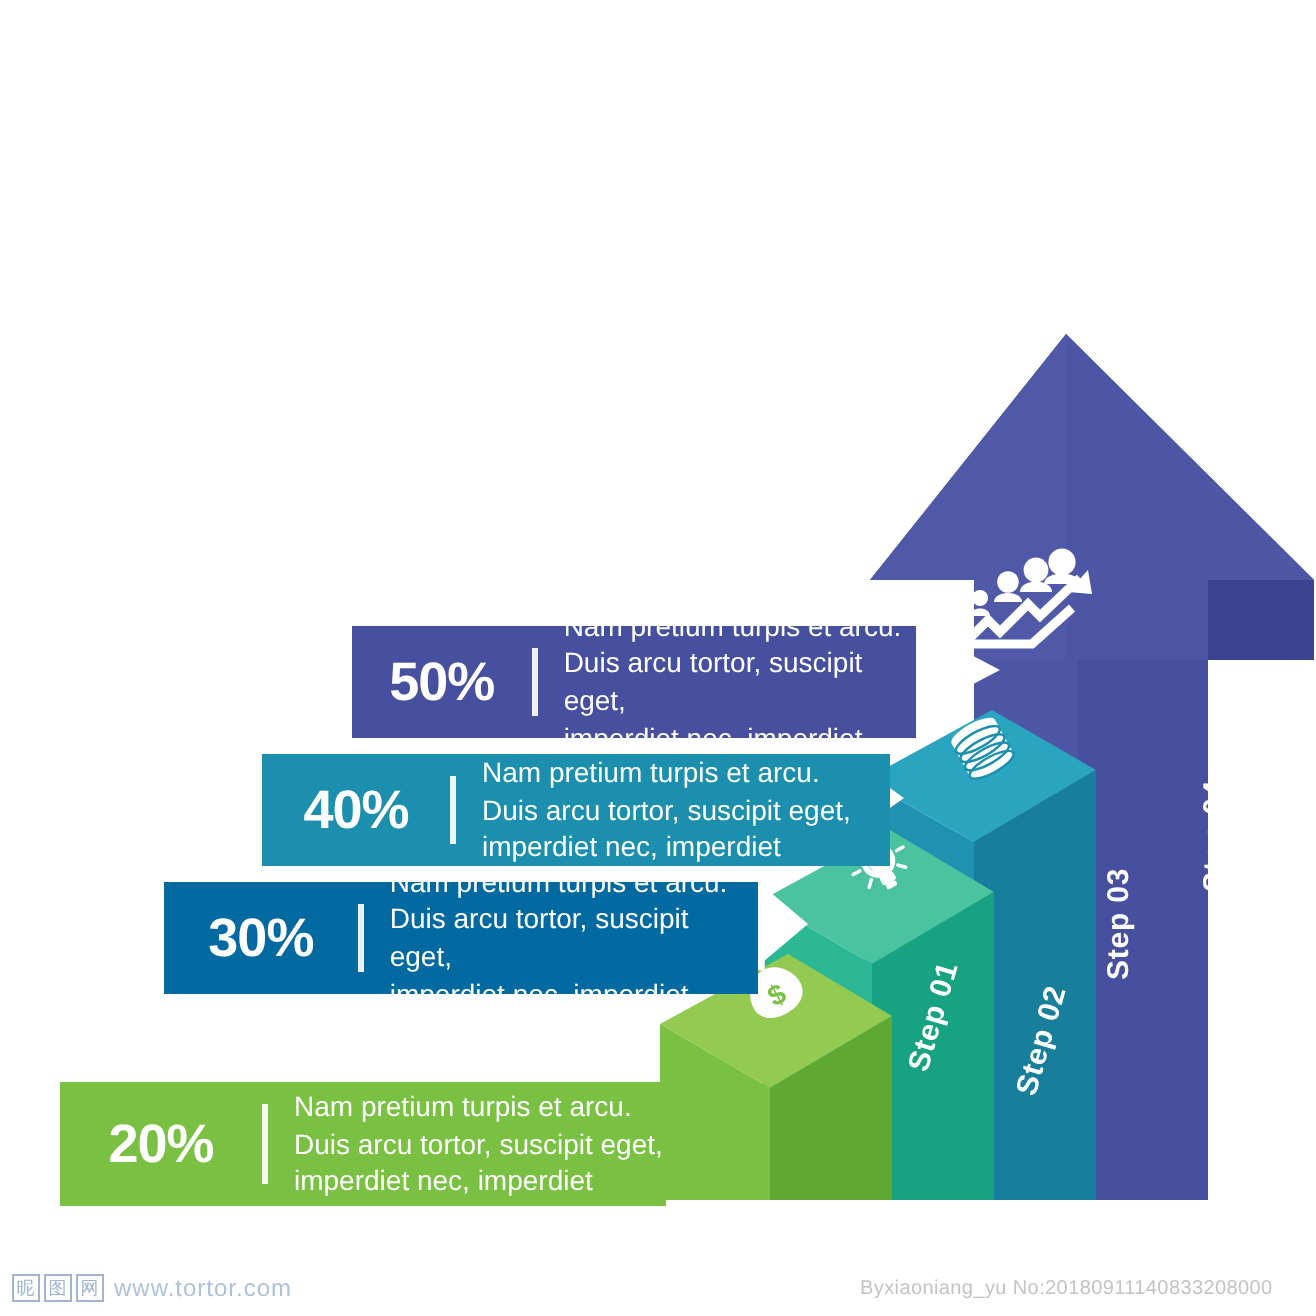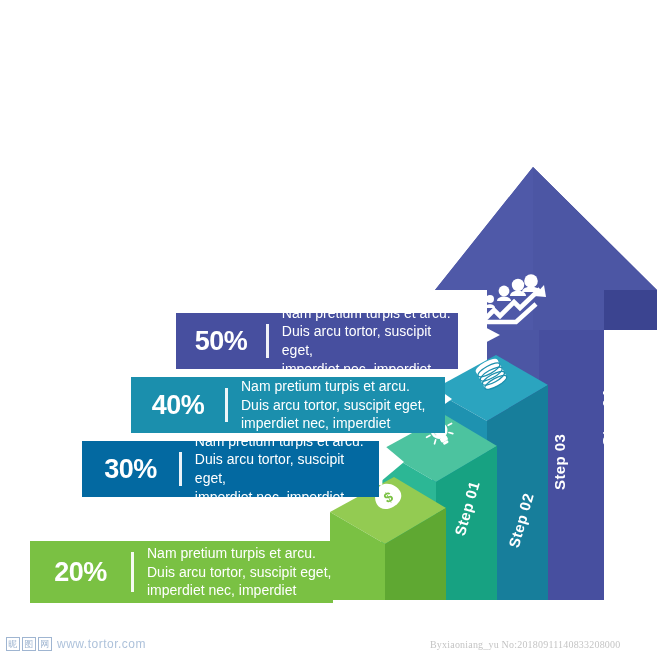--- a/index.html
+++ b/index.html
@@ -81,21 +81,21 @@
   }
   .wm-left .boxes{display:flex;gap:2px;}
   .wm-left .boxes span{
     display:inline-block;width:12px;height:12px;
     border:1px solid #8fa9c9;color:#8fa9c9;
     font-size:9px;line-height:12px;text-align:center;
   }
   .wm-right{
     position:absolute;left:430px;top:639px;
     color:#b9b9b9;font-size:10px;letter-spacing:0.2px;
-    opacity:.85;white-space:nowrap;font-family:Liberation Serif, serif;
+    opacity:.85;white-space:nowrap;
   }
 </style>
 </head>
 <body>
 
 <div id="stage">
 
   <svg id="svgroot" viewBox="0 0 658 658">
 
     <g>

